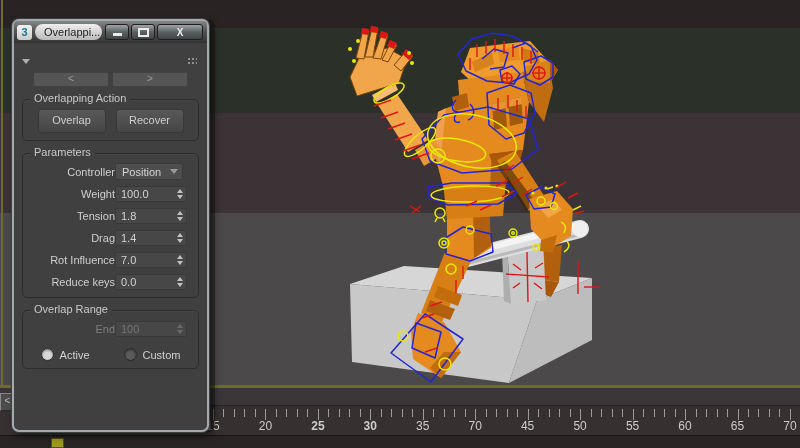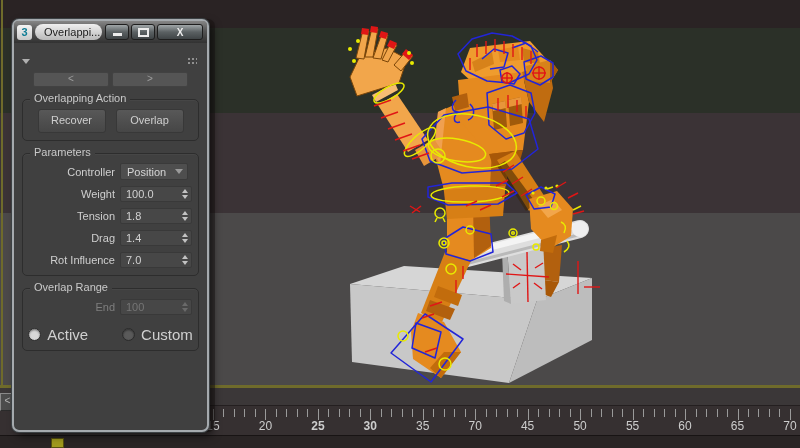--- a/index.html
+++ b/index.html
@@ -55,21 +55,21 @@
   
   .group{position:relative;margin:0 8px 12px;border:1px solid var(--group-border);border-radius:5px;
      padding:9px 6px 7px;box-shadow:inset 0 1px 0 rgba(255,255,255,.035);}
   .group-title{position:absolute;top:-8px;left:7px;background:var(--panel-bg);padding:0 4px;
      font-size:11px;color:#c9c9c9;}
   .btnrow{display:flex;gap:10px;justify-content:center;}
   .abtn{width:66px;height:22px;background:linear-gradient(#585858,#464646);border:1px solid #383838;
      border-radius:3px;color:#cfcfcf;font-size:11px;line-height:20px;text-align:center;}
   .prow{display:flex;align-items:center;height:17px;margin-bottom:5px;}
   .prow:last-child{margin-bottom:0;}
-  .plabel{width:86px;text-align:right;padding-right:5px;font-size:11px;color:#cfcfcf;flex:0 0 auto;}
+  .plabel{width:86px;text-align:right;font-size:11px;color:#cfcfcf;flex:0 0 auto;}
   .spinner{width:72px;height:16px;box-sizing:border-box;background:var(--field-bg);border:1px solid #393939;
      border-radius:2px;display:flex;align-items:center;padding-left:5px;position:relative;
      color:#d2d2d2;font-size:11px;}
   .spin-arrows{position:absolute;right:2px;top:0;bottom:0;width:9px;display:flex;flex-direction:column;
      justify-content:center;align-items:center;gap:2px;}
   .sa-up{width:0;height:0;border-left:3.5px solid transparent;border-right:3.5px solid transparent;
      border-bottom:4px solid #c2c2c2;}
   .sa-down{width:0;height:0;border-left:3.5px solid transparent;border-right:3.5px solid transparent;
      border-top:4px solid #c2c2c2;}
   .dropdown{width:68px;height:17px;box-sizing:border-box;background:#4e4e4e;border:1px solid #3a3a3a;
@@ -78,21 +78,21 @@
   .dd-arrow{position:absolute;right:4px;width:0;height:0;border-left:4px solid transparent;
      border-right:4px solid transparent;border-top:5px solid #9a9a9a;}
   .reset-btn{display:block;margin:3px auto 1px;width:158px;height:16px;
      background:linear-gradient(#585858,#474747);border:1px solid #3a3a3a;border-radius:3px;
      color:#c6c6c6;font-size:11px;line-height:14px;text-align:center;}
   .disabled .plabel{color:#7e7e7e;}
   .disabled .spinner{color:#757575;}
   .disabled .sa-up{border-bottom-color:#6a6a6a;}
   .disabled .sa-down{border-top-color:#6a6a6a;}
   .radiorow{display:flex;gap:34px;justify-content:center;align-items:center;margin-top:11px;
-     font-size:15px;color:#d0d0d0;}
+     font-size:11px;color:#d0d0d0;}
   .radio-item{display:flex;align-items:center;}
   .radio{width:11px;height:11px;border-radius:50%;background:#5a5a5a;border:1px solid #2a2a2a;
      box-shadow:inset 0 1px 2px rgba(0,0,0,.5);margin-right:6px;flex:0 0 auto;}
   .radio.sel{background:#d7d7d7;}
 </style>
 </head>
 <body>
 
 <div class="abs band top"></div>
 <div class="abs band green"></div>
@@ -418,22 +418,22 @@
   </div>
 
   <div class="navrow">
     <div class="navbtn">&lt;</div>
     <div class="navbtn">&gt;</div>
   </div>
 
   <div class="group">
     <span class="group-title">Overlapping Action</span>
     <div class="btnrow">
+      <div class="abtn">Overlap</div>
       <div class="abtn">Recover</div>
-      <div class="abtn">Overlap</div>
     </div>
   </div>
 
   <div class="group">
     <span class="group-title">Parameters</span>
     <div class="prow">
       <span class="plabel">Controller</span>
       <div class="dropdown">
         <span>Position</span>
         <span class="dd-arrow"></span>
@@ -466,20 +466,30 @@
         <span class="spin-arrows">
             <span class="sa-up"></span>
             <span class="sa-down"></span>
           </span>
       </div>
     </div>
     <div class="prow">
       <span class="plabel">Rot Influence</span>
       <div class="spinner">
         <span>7.0</span>
+        <span class="spin-arrows">
+            <span class="sa-up"></span>
+            <span class="sa-down"></span>
+          </span>
+      </div>
+    </div>
+    <div class="prow">
+      <span class="plabel">Reduce keys</span>
+      <div class="spinner">
+        <span>0.0</span>
         <span class="spin-arrows">
             <span class="sa-up"></span>
             <span class="sa-down"></span>
           </span>
       </div>
     </div>
   </div>
 
   <div class="group">
     <span class="group-title">Overlap Range</span>

